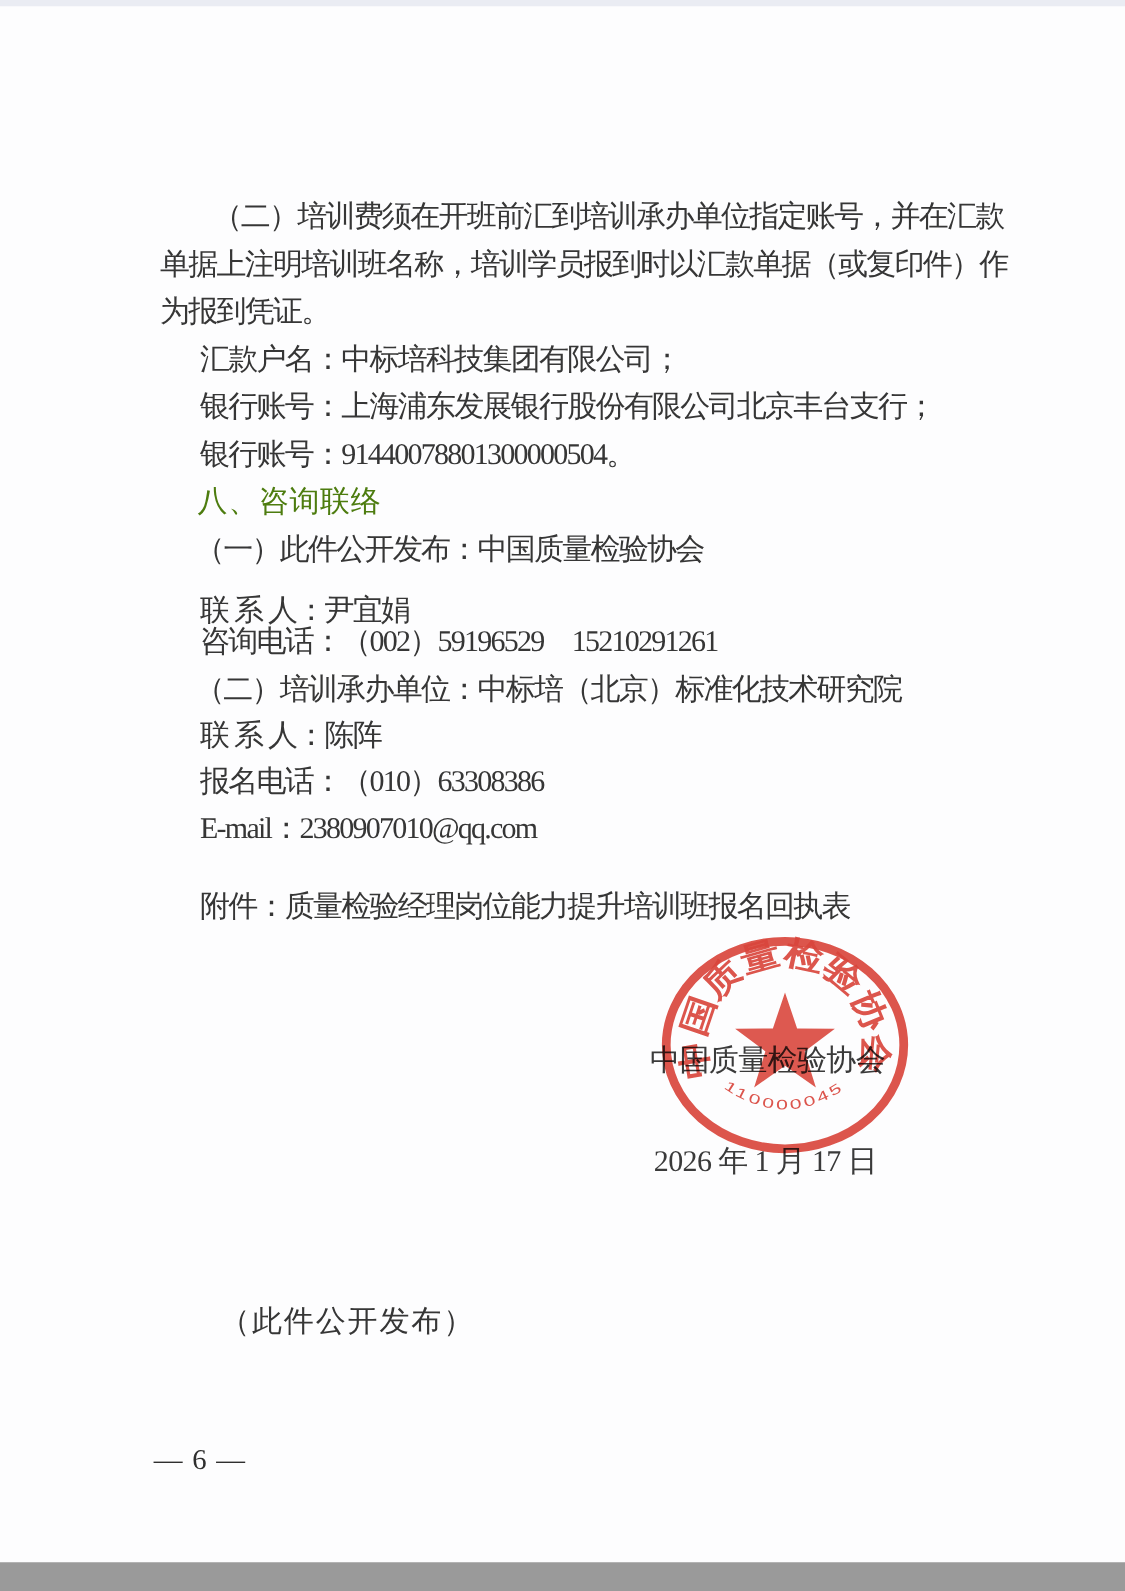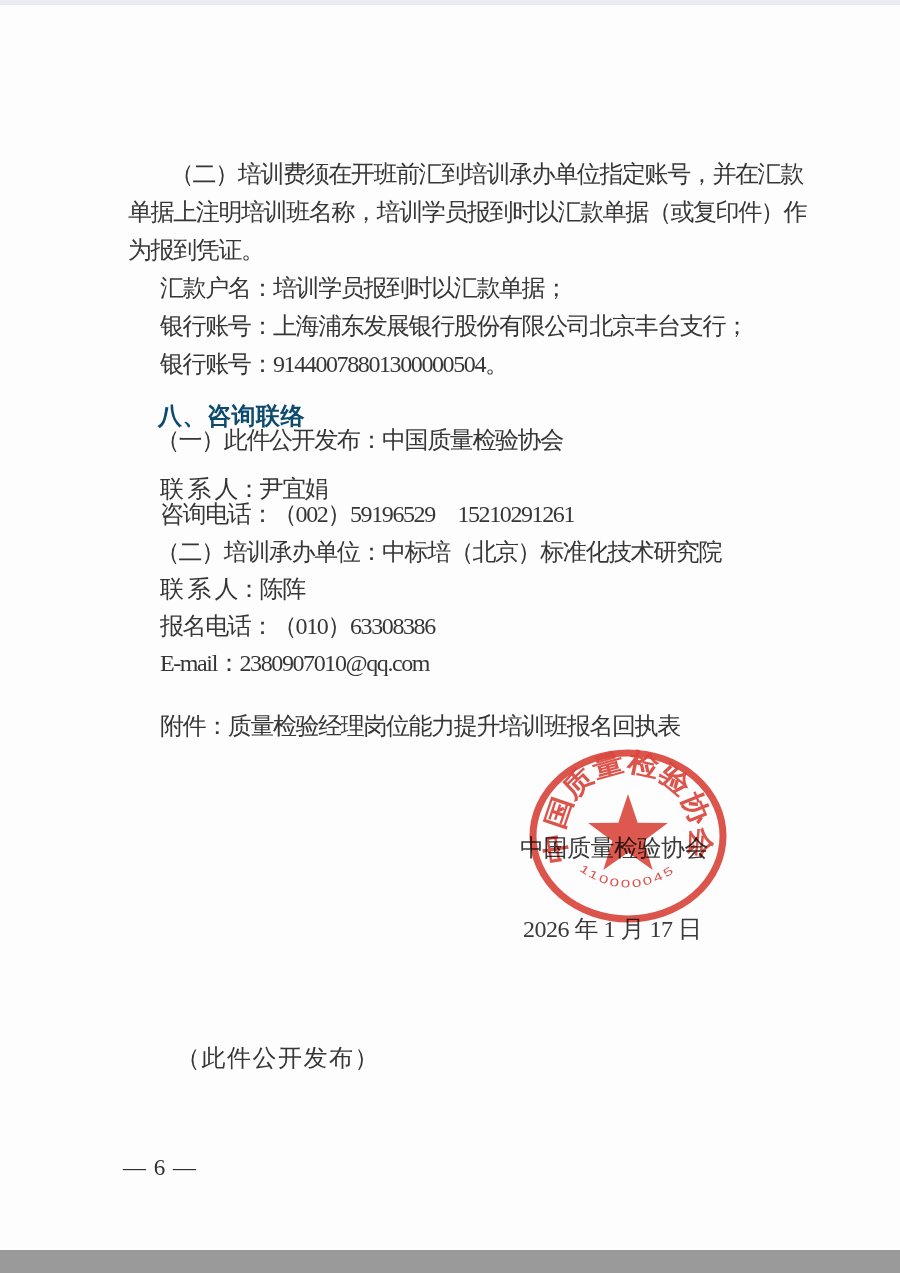--- a/index.html
+++ b/index.html
@@ -12,21 +12,21 @@
     position:absolute;top:0;left:0;width:100%;height:5px;
     background:#eaecf3;
   }
   .line{
     position:absolute;white-space:pre;
     font-size:24px;letter-spacing:-1.4px;line-height:1.2;
     color:#363636;
   }
   .heading{
     font-family:"Liberation Sans","DejaVu Sans",sans-serif;
-    font-weight:bold;letter-spacing:0.5px;color:#0c4a6e;margin-top:14px;
+    font-weight:normal;letter-spacing:0.5px;color:#4d7c0f;
   }
   .sign-text{
     position:absolute;white-space:pre;font-size:24px;color:#3a3a3a;
     mix-blend-mode:multiply;z-index:3;letter-spacing:-0.5px;
   }
   .seal{
     position:absolute;left:526px;top:748px;width:204px;height:176px;
     mix-blend-mode:multiply;z-index:2;opacity:0.93;
   }
   .footer-note{letter-spacing:1.5px;text-align:right;}
@@ -38,21 +38,21 @@
 </head>
 <body>
 
 <div class="page">
   <div class="scan-edge-top"></div>
 
   <div class="line" style="left:170px;top:160px;">（二）培训费须在开班前汇到培训承办单位指定账号，并在汇款</div>
   <div class="line" style="left:128px;top:198px;">单据上注明培训班名称，培训学员报到时以汇款单据（或复印件）作</div>
   <div class="line" style="left:128px;top:236px;">为报到凭证。</div>
 
-  <div class="line" style="left:160px;top:274px;">汇款户名：培训学员报到时以汇款单据；</div>
+  <div class="line" style="left:160px;top:274px;">汇款户名：中标培科技集团有限公司；</div>
   <div class="line" style="left:160px;top:312px;">银行账号：上海浦东发展银行股份有限公司北京丰台支行；</div>
   <div class="line" style="left:160px;top:350px;">银行账号：91440078801300000504。</div>
 
   <div class="line heading" style="left:158px;top:388px;">八、咨询联络</div>
 
   <div class="line" style="left:156px;top:426px;">（一）此件公开发布：中国质量检验协会</div>
   <div class="line" style="left:160px;top:475px;">联 系 人：尹宜娟</div>
   <div class="line" style="left:160px;top:500px;">咨询电话：（002）59196529　15210291261</div>
   <div class="line" style="left:156px;top:538px;">（二）培训承办单位：中标培（北京）标准化技术研究院</div>
   <div class="line" style="left:160px;top:575px;">联 系 人：陈阵</div>

